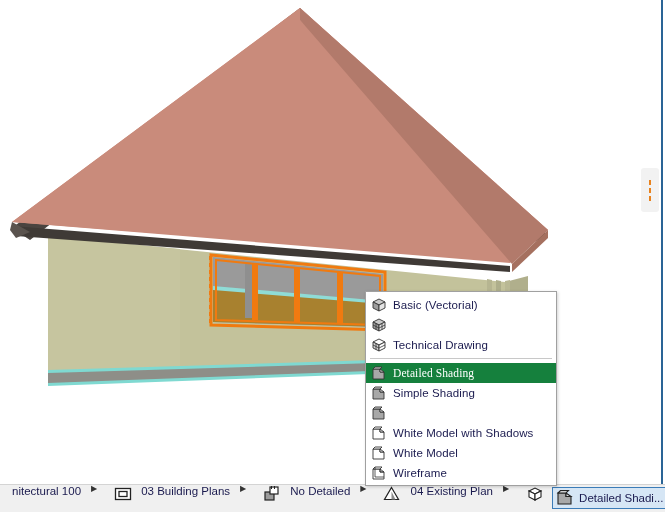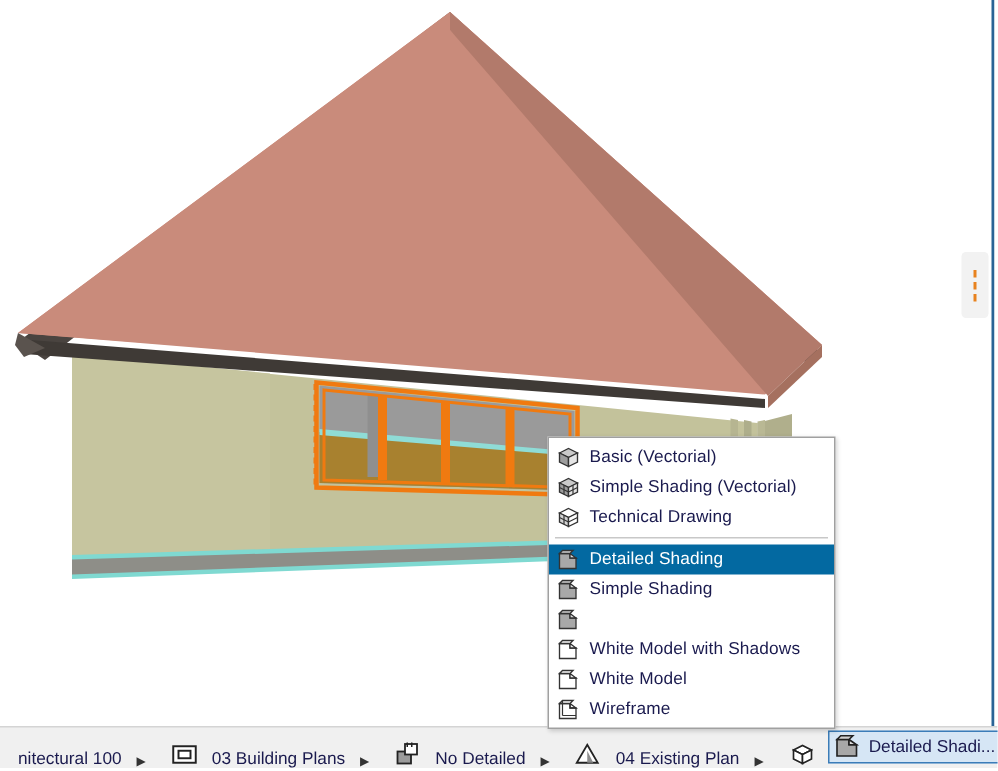--- a/index.html
+++ b/index.html
@@ -71,22 +71,23 @@
     align-items: center;
     height: 20px;
     padding: 0 6px 0 5px;
     font-size: 11.5px;
     color: #1a1a4e;
     white-space: nowrap;
     cursor: default;
   }
   .menu-item .mi-label { padding-left: 6px; letter-spacing: 0.1px; }
   .menu-item.selected {
-    background: #0369a1;
+    background: #15803d;
     color: #ffffff;
+    font-family: Liberation Serif, serif;
   }
   .menu-sep {
     height: 1px;
     background: #c8c8c8;
     margin: 3px 4px 4px 4px;
   }
   .mi-icon {
     width: 16px; height: 15px;
     flex: 0 0 16px;
     display: block;
@@ -99,21 +100,21 @@
     width: 665px; height: 28px;
     background: #f0f0f0;
     border-top: 1px solid #d4d4d4;
     display: flex;
     align-items: stretch;
     font-size: 11.5px;
     color: #1a1a4e;
   }
   .sb-group {
     display: flex;
-    align-items: flex-end;
+    align-items: flex-start;
     height: 100%;
     padding: 0 4px;
   }
   .sb-sep {
     width: 1px;
     margin: 4px 2px;
     background: #c4c4c4;
   }
   .sb-icon {
     width: 20px; height: 18px;
@@ -235,21 +236,20 @@
     <div class="menu-item">
       <svg class="mi-icon" viewBox="0 0 16 15">
         <polygon points="2,4 8,1 14,4 8,7" fill="#c9c9c9" stroke="#333" stroke-width="0.9"></polygon>
         <polygon points="2,4 8,7 8,13 2,10" fill="#9d9d9d" stroke="#333" stroke-width="0.9"></polygon>
         <polygon points="8,7 14,4 14,10 8,13" fill="#e4e4e4" stroke="#333" stroke-width="0.9"></polygon>
         <line x1="2" y1="7" x2="8" y2="10" stroke="#333" stroke-width="0.8"></line>
         <line x1="8" y1="10" x2="14" y2="7" stroke="#333" stroke-width="0.8"></line>
         <line x1="5" y1="5.5" x2="5" y2="11.5" stroke="#333" stroke-width="0.8"></line>
         <line x1="11" y1="5.5" x2="11" y2="11.5" stroke="#333" stroke-width="0.8"></line>
       </svg>
-      <span class="mi-label">Simple Shading (Vectorial)</span>
     </div>
 
     <div class="menu-item">
       <svg class="mi-icon" viewBox="0 0 16 15">
         <polygon points="2,4 8,1 14,4 8,7" fill="#ffffff" stroke="#333" stroke-width="0.9"></polygon>
         <polygon points="2,4 8,7 8,13 2,10" fill="#d4d4d4" stroke="#333" stroke-width="0.9"></polygon>
         <polygon points="8,7 14,4 14,10 8,13" fill="#ffffff" stroke="#333" stroke-width="0.9"></polygon>
         <line x1="2" y1="7" x2="8" y2="10" stroke="#333" stroke-width="0.8"></line>
         <line x1="8" y1="10" x2="14" y2="7" stroke="#333" stroke-width="0.8"></line>
         <line x1="5" y1="5.5" x2="5" y2="11.5" stroke="#333" stroke-width="0.8"></line>

